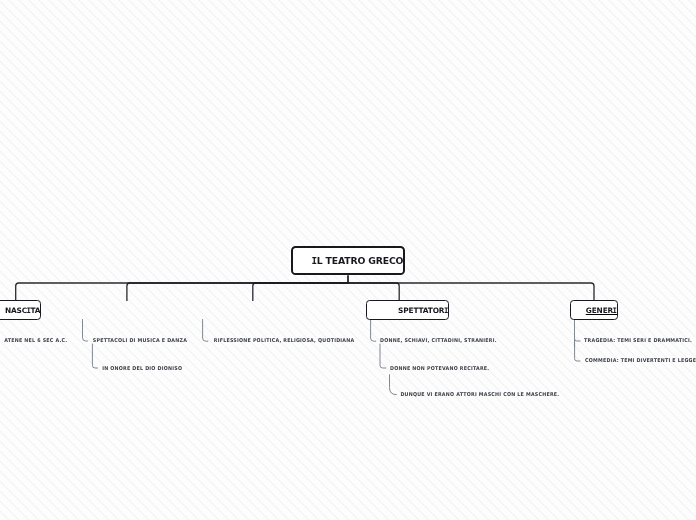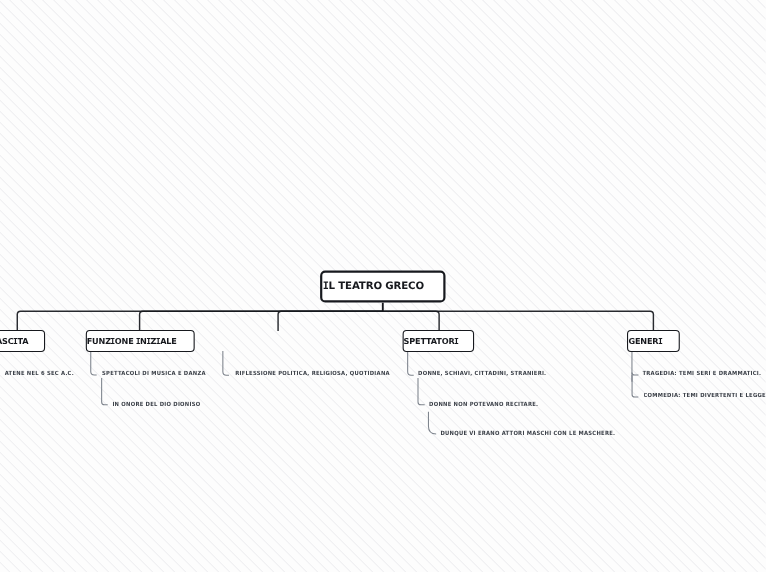--- a/index.html
+++ b/index.html
@@ -10,21 +10,21 @@
     transform:translateZ(0);
     background-color:#fdfdfd;
     background-image:repeating-linear-gradient(45deg,
       rgba(245,245,246,0) 0px, rgba(245,245,246,0) 5.5px,
       rgba(241,241,243,1) 6.05px, rgba(241,241,243,1) 6.6px,
       rgba(245,245,246,0) 7.07px);
   }
   svg.links{position:absolute;left:0;top:0;width:696px;height:520px;overflow:visible;}
   .node{position:absolute;box-sizing:border-box;background:#ffffff;
     border:1.55px solid #17191e;border-radius:3.6px;
-    display:flex;align-items:center;justify-content:flex-start;}
+    display:flex;align-items:center;justify-content:flex-end;}
   .node.root{border-width:2.0px;border-radius:4.6px;}
   .lbl{font-family:"DejaVu Sans",sans-serif;font-weight:bold;color:#17191e;
     transform:translateZ(0);position:relative;top:0.7px;
     white-space:nowrap;letter-spacing:-0.15px;font-size:7.4px;}
   .node.root .lbl{font-size:9.3px;top:0.1px;left:0.8px;}
   .lbl .si{font-family:"DejaVu Sans Mono",monospace;letter-spacing:0;margin:0 -0.47px;}
   .leaf{position:absolute;white-space:nowrap;color:#3a3f47;transform:translateZ(0);
     font-family:"DejaVu Sans Condensed","DejaVu Sans",sans-serif;
     font-size:5.3px;font-weight:700;letter-spacing:0.23px;}
 </style>
@@ -51,27 +51,24 @@
       <path d="M 574.6 341 L 574.6 358.6 Q 574.6 361 577 361 L 580.3 361" fill="none" stroke="#7c828b" stroke-width="0.95" stroke-linecap="butt" opacity="1"></path>
     </svg>
 
   <div class="node root" id="root-node" style="left: 291.2px; top: 245.9px; width: 113.4px; height: 29.3px;">
     <span class="lbl"><span class="si">I</span>L TEATRO GRECO</span>
   </div>
 
   <div class="node" style="left: -10.7px; top: 300.3px; width: 52.1px; height: 19.4px;">
     <span class="lbl">NASC<span class="si">I</span>TA</span>
   </div>
-  <div class="node" style="left: 77.8px; top: 300.3px; width: 98.8px; height: 19.4px;">
-    <span class="lbl">FUNZ<span class="si">I</span>ONE <span class="si">I</span>N<span class="si">I</span>Z<span class="si">I</span>ALE</span>
-  </div>
-  <div class="node" style="left: 365.9px; top: 300.3px; width: 65px; height: 19.4px;">
+  <div class="node" style="left: 365.9px; top: 300.3px; width: 83px; height: 19.4px;">
     <span class="lbl">SPETTATOR<span class="si">I</span></span>
   </div>
-  <div class="node" style="left: 570.3px; top: 300.3px; width: 47.3px; height: 19.4px;">
+  <div class="node" style="left: 570.3px; top: 300.3px; width: 47.3px; height: 19.4px; text-decoration: underline;">
     <span class="lbl">GENER<span class="si">I</span></span>
   </div>
 
   <div class="leaf" style="left: 4.3px; top: 337.3px;">ATENE NEL 6 SEC A.C.</div>
   <div class="leaf" style="left: 92.8px; top: 337.3px;">SPETTACOLI DI MUSICA E DANZA</div>
   <div class="leaf" style="left: 102.2px; top: 364.5px;">IN ONORE DEL DIO DIONISO</div>
   <div class="leaf" style="left: 213.8px; top: 337.3px;">RIFLESSIONE POLITICA, RELIGIOSA, QUOTIDIANA</div>
   <div class="leaf" style="left: 380.1px; top: 337.3px;">DONNE, SCHIAVI, CITTADINI, STRANIERI.</div>
   <div class="leaf" style="left: 390.1px; top: 364.5px;">DONNE NON POTEVANO RECITARE.</div>
   <div class="leaf" style="left: 400.4px; top: 391.4px;">DUNQUE VI ERANO ATTORI MASCHI CON LE MASCHERE.</div>

